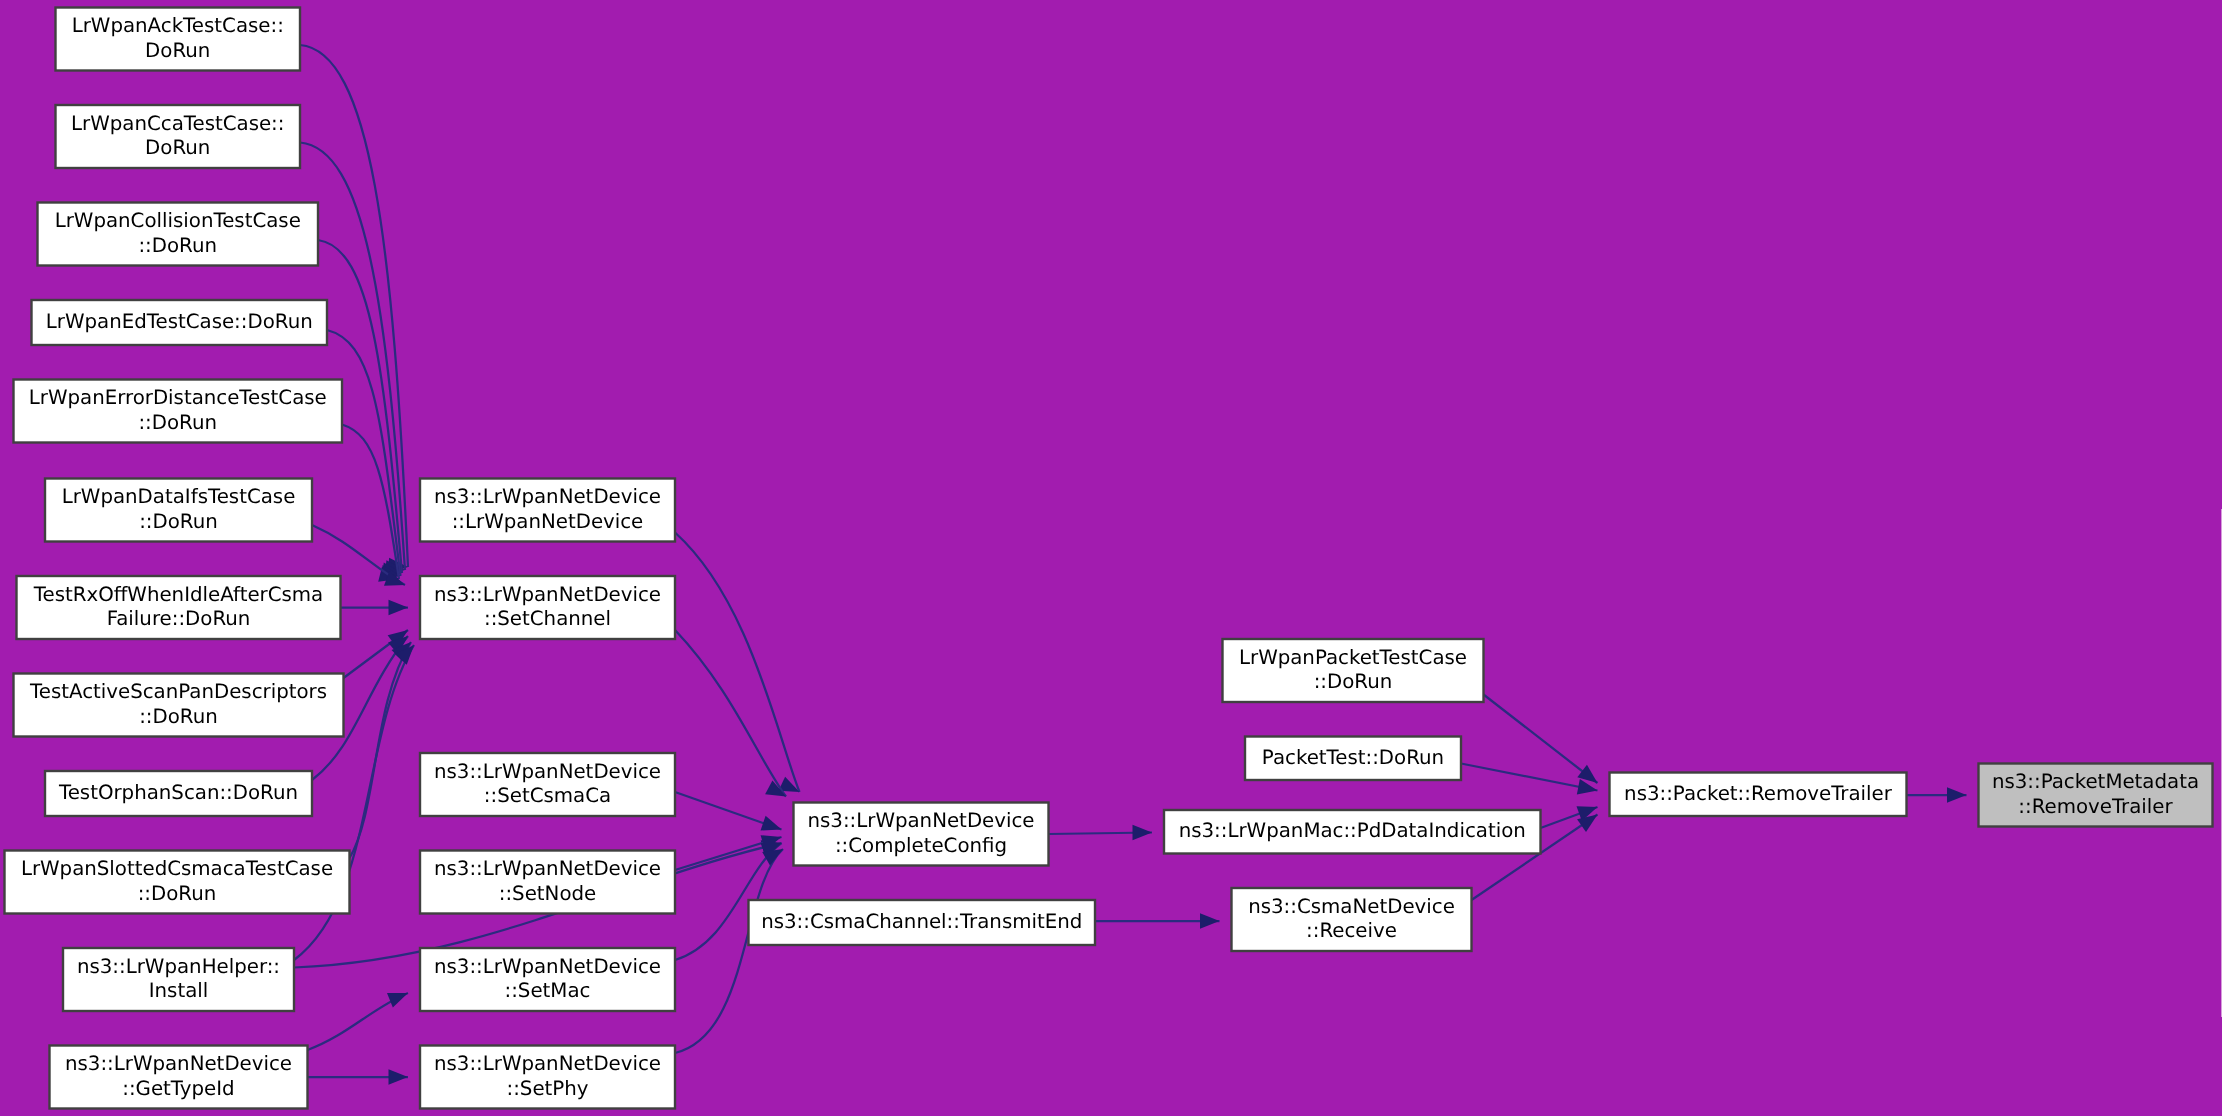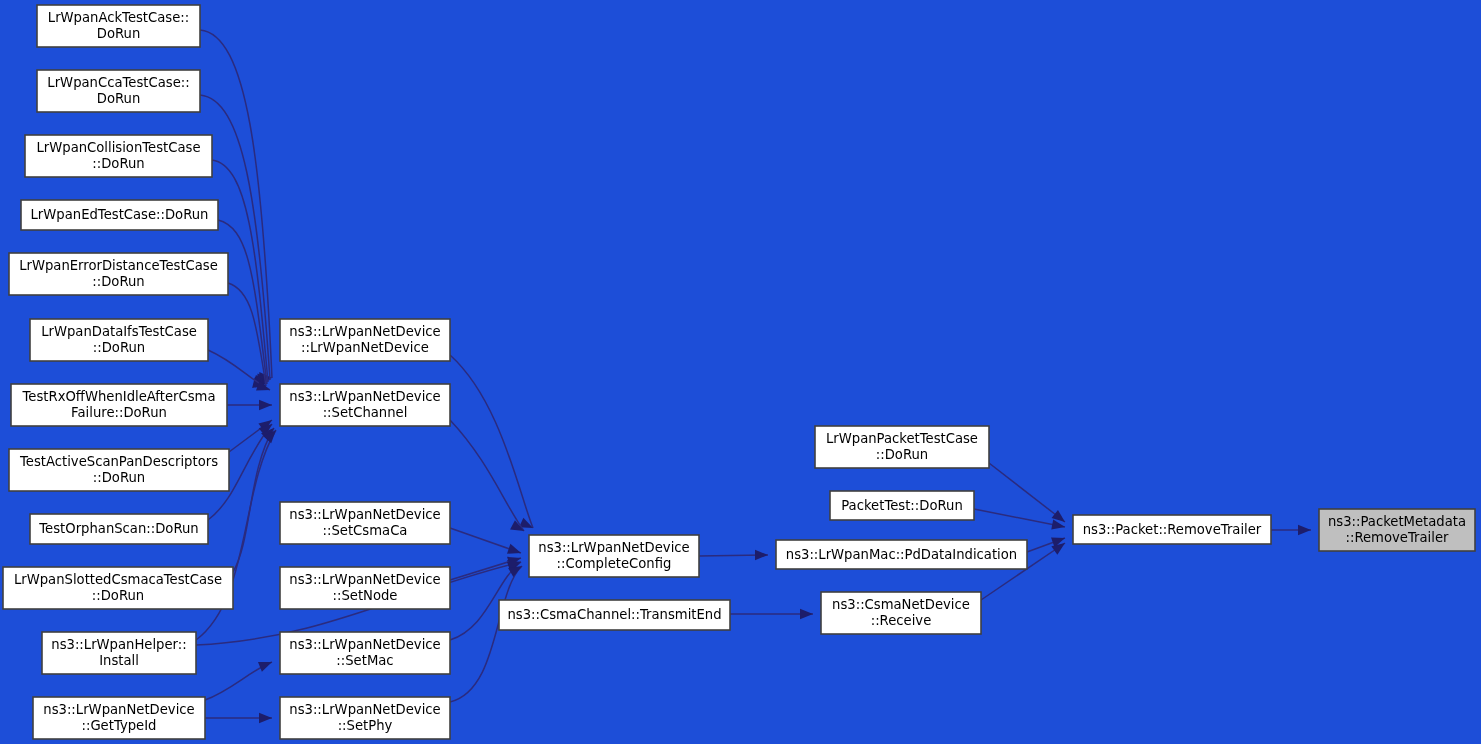--- a/index.html
+++ b/index.html
@@ -4,21 +4,21 @@
 <style>
   html, body {
     margin: 0;
     padding: 0;
     background: #ffffff;
   }
   #canvas {
     position: relative;
     width: 1481px;
     height: 744px;
-    background: #1d4ed8;
+    background: #a21caf;
     font-family: "DejaVu Sans", sans-serif;
     overflow: hidden;
   }
   svg#graph {
     position: absolute;
     left: 0;
     top: 0;
     width: 1481px;
     height: 744px;
   }

